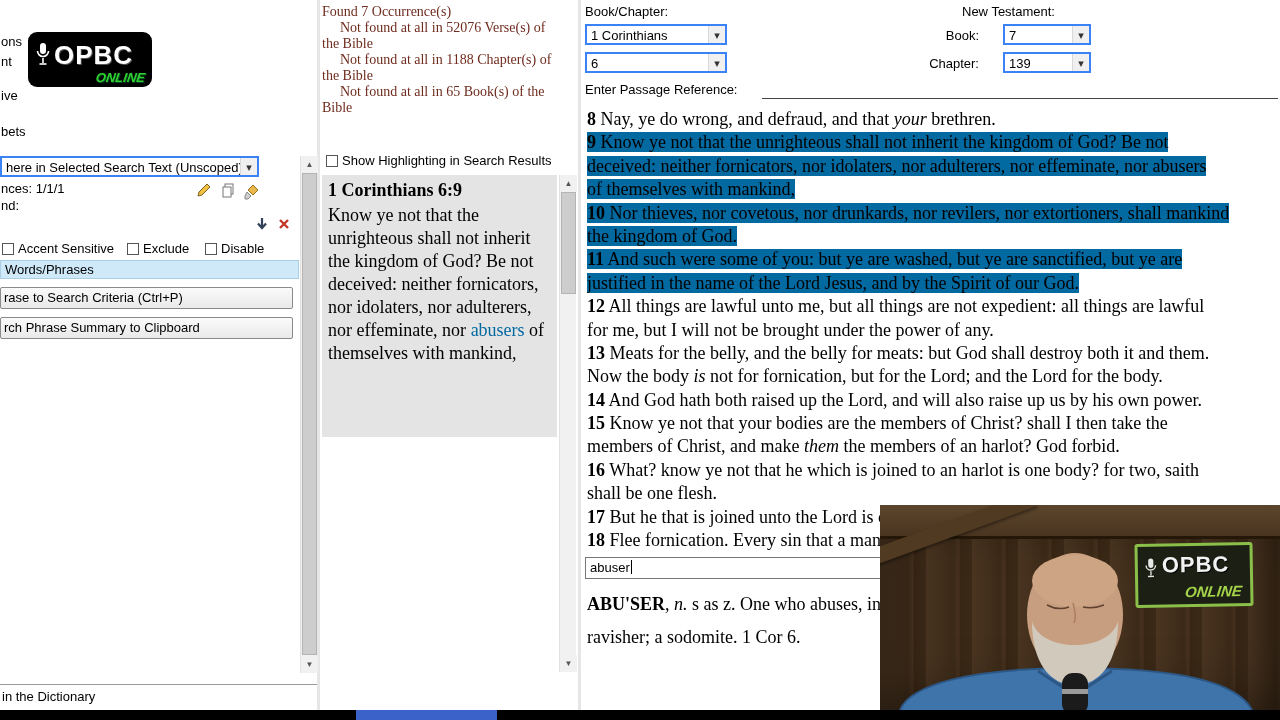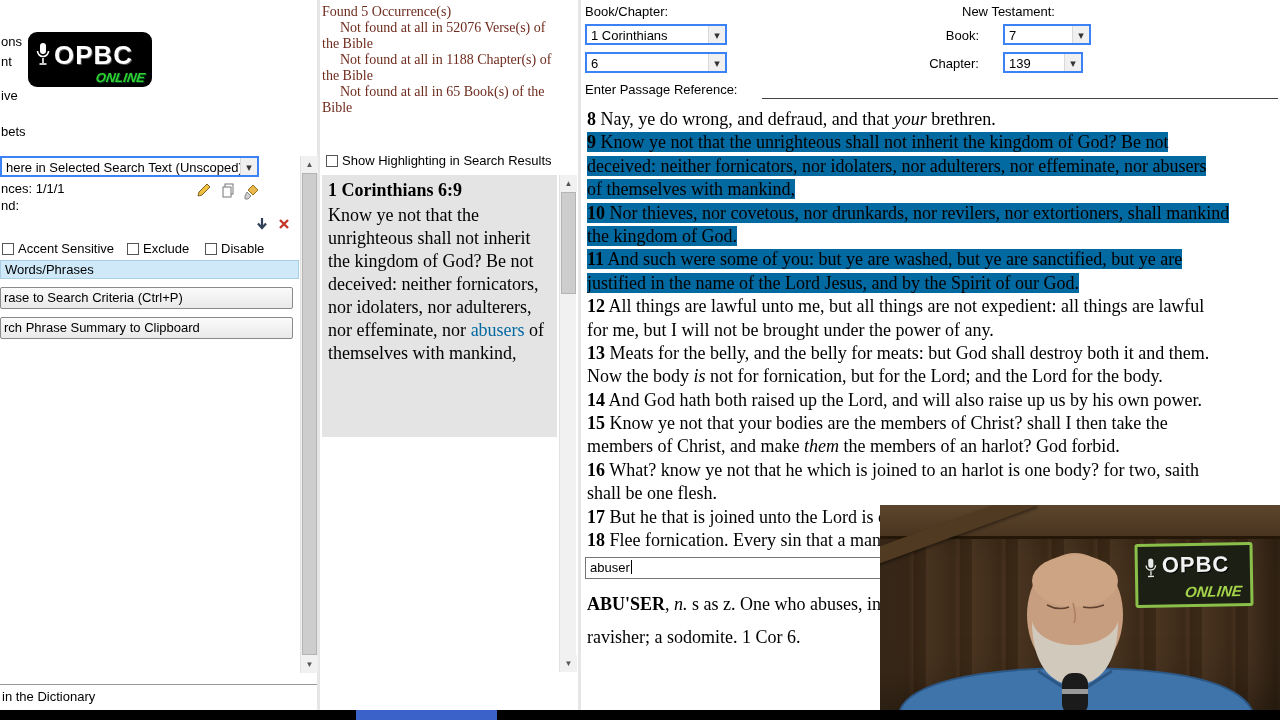--- a/index.html
+++ b/index.html
@@ -53,21 +53,21 @@
   #hl-row { position:absolute; left:6px; top:153px; white-space:nowrap; }
   #result-card { position:absolute; left:2px; top:175px; width:235px; min-height:262px; background:#e4e4e4; padding:4px 6px; font-family:"Liberation Serif", serif; font-size:18px; line-height:23px; }
   #result-card .result-ref { font-weight:bold; margin-bottom:2px; }
   .vlink { color:#0369a1;font-family:Liberation Serif, serif; }
 
   
   .rp-label { position:absolute; white-space:nowrap; }
   #combo-book { left:4px; top:24px; width:142px; }
   #combo-chap { left:4px; top:52px; width:142px; }
   #combo-booknum { left:422px; top:24px; width:88px; }
-  #combo-chapnum { left:422px; top:52px; width:80px; }
+  #combo-chapnum { left:422px; top:52px; width:88px; }
   #passage-input { position:absolute; left:181px; top:82px; width:516px; height:17px; border:none; border-bottom:1px solid #444; background:#fff; outline:none; font-size:12px; }
 
   #verses { position:absolute; left:6px; top:108px; width:693px; height:450px; overflow:hidden; font-family:"Liberation Serif", serif; font-size:18px; }
   #verses .tline { white-space:nowrap; line-height:23.4px; height:23.4px; }
   .tline .vnum { font-weight:bold; }
   .tline .it, .it { font-style:italic; }
   #verses .tline.hl .tin { background:#0369a1; }
 
   #dict-input { position:absolute; left:4px; top:557px; width:695px; height:22px; background:#fff; border:1px solid #767676; line-height:20px; padding-left:4px; font-size:13px; }
   .caret { display:inline-block; width:1px; height:14px; background:#000; vertical-align:-2px; margin-left:1px; }
@@ -168,21 +168,21 @@
     <div class="thumb"></div>
     <div class="arr down">▼</div>
   </div>
 
   <div id="left-divider"></div>
   <div id="left-status">in the Dictionary</div>
 </div>
 
 <div id="mid-panel" class="panel">
   <div id="stats">
-    <div class="stat s0">Found 5 Occurrence(s)</div>
+    <div class="stat s0">Found 7 Occurrence(s)</div>
     <div class="stat s2">Not found at all in 52076 Verse(s) of the Bible</div>
     <div class="stat s3">Not found at all in 1188 Chapter(s) of the Bible</div>
     <div class="stat s4">Not found at all in 65 Book(s) of the Bible</div>
   </div>
 
   <div id="hl-row">
     <span class="cb"></span><span>Show Highlighting in Search Results</span>
   </div>
 
   <div id="result-card">

